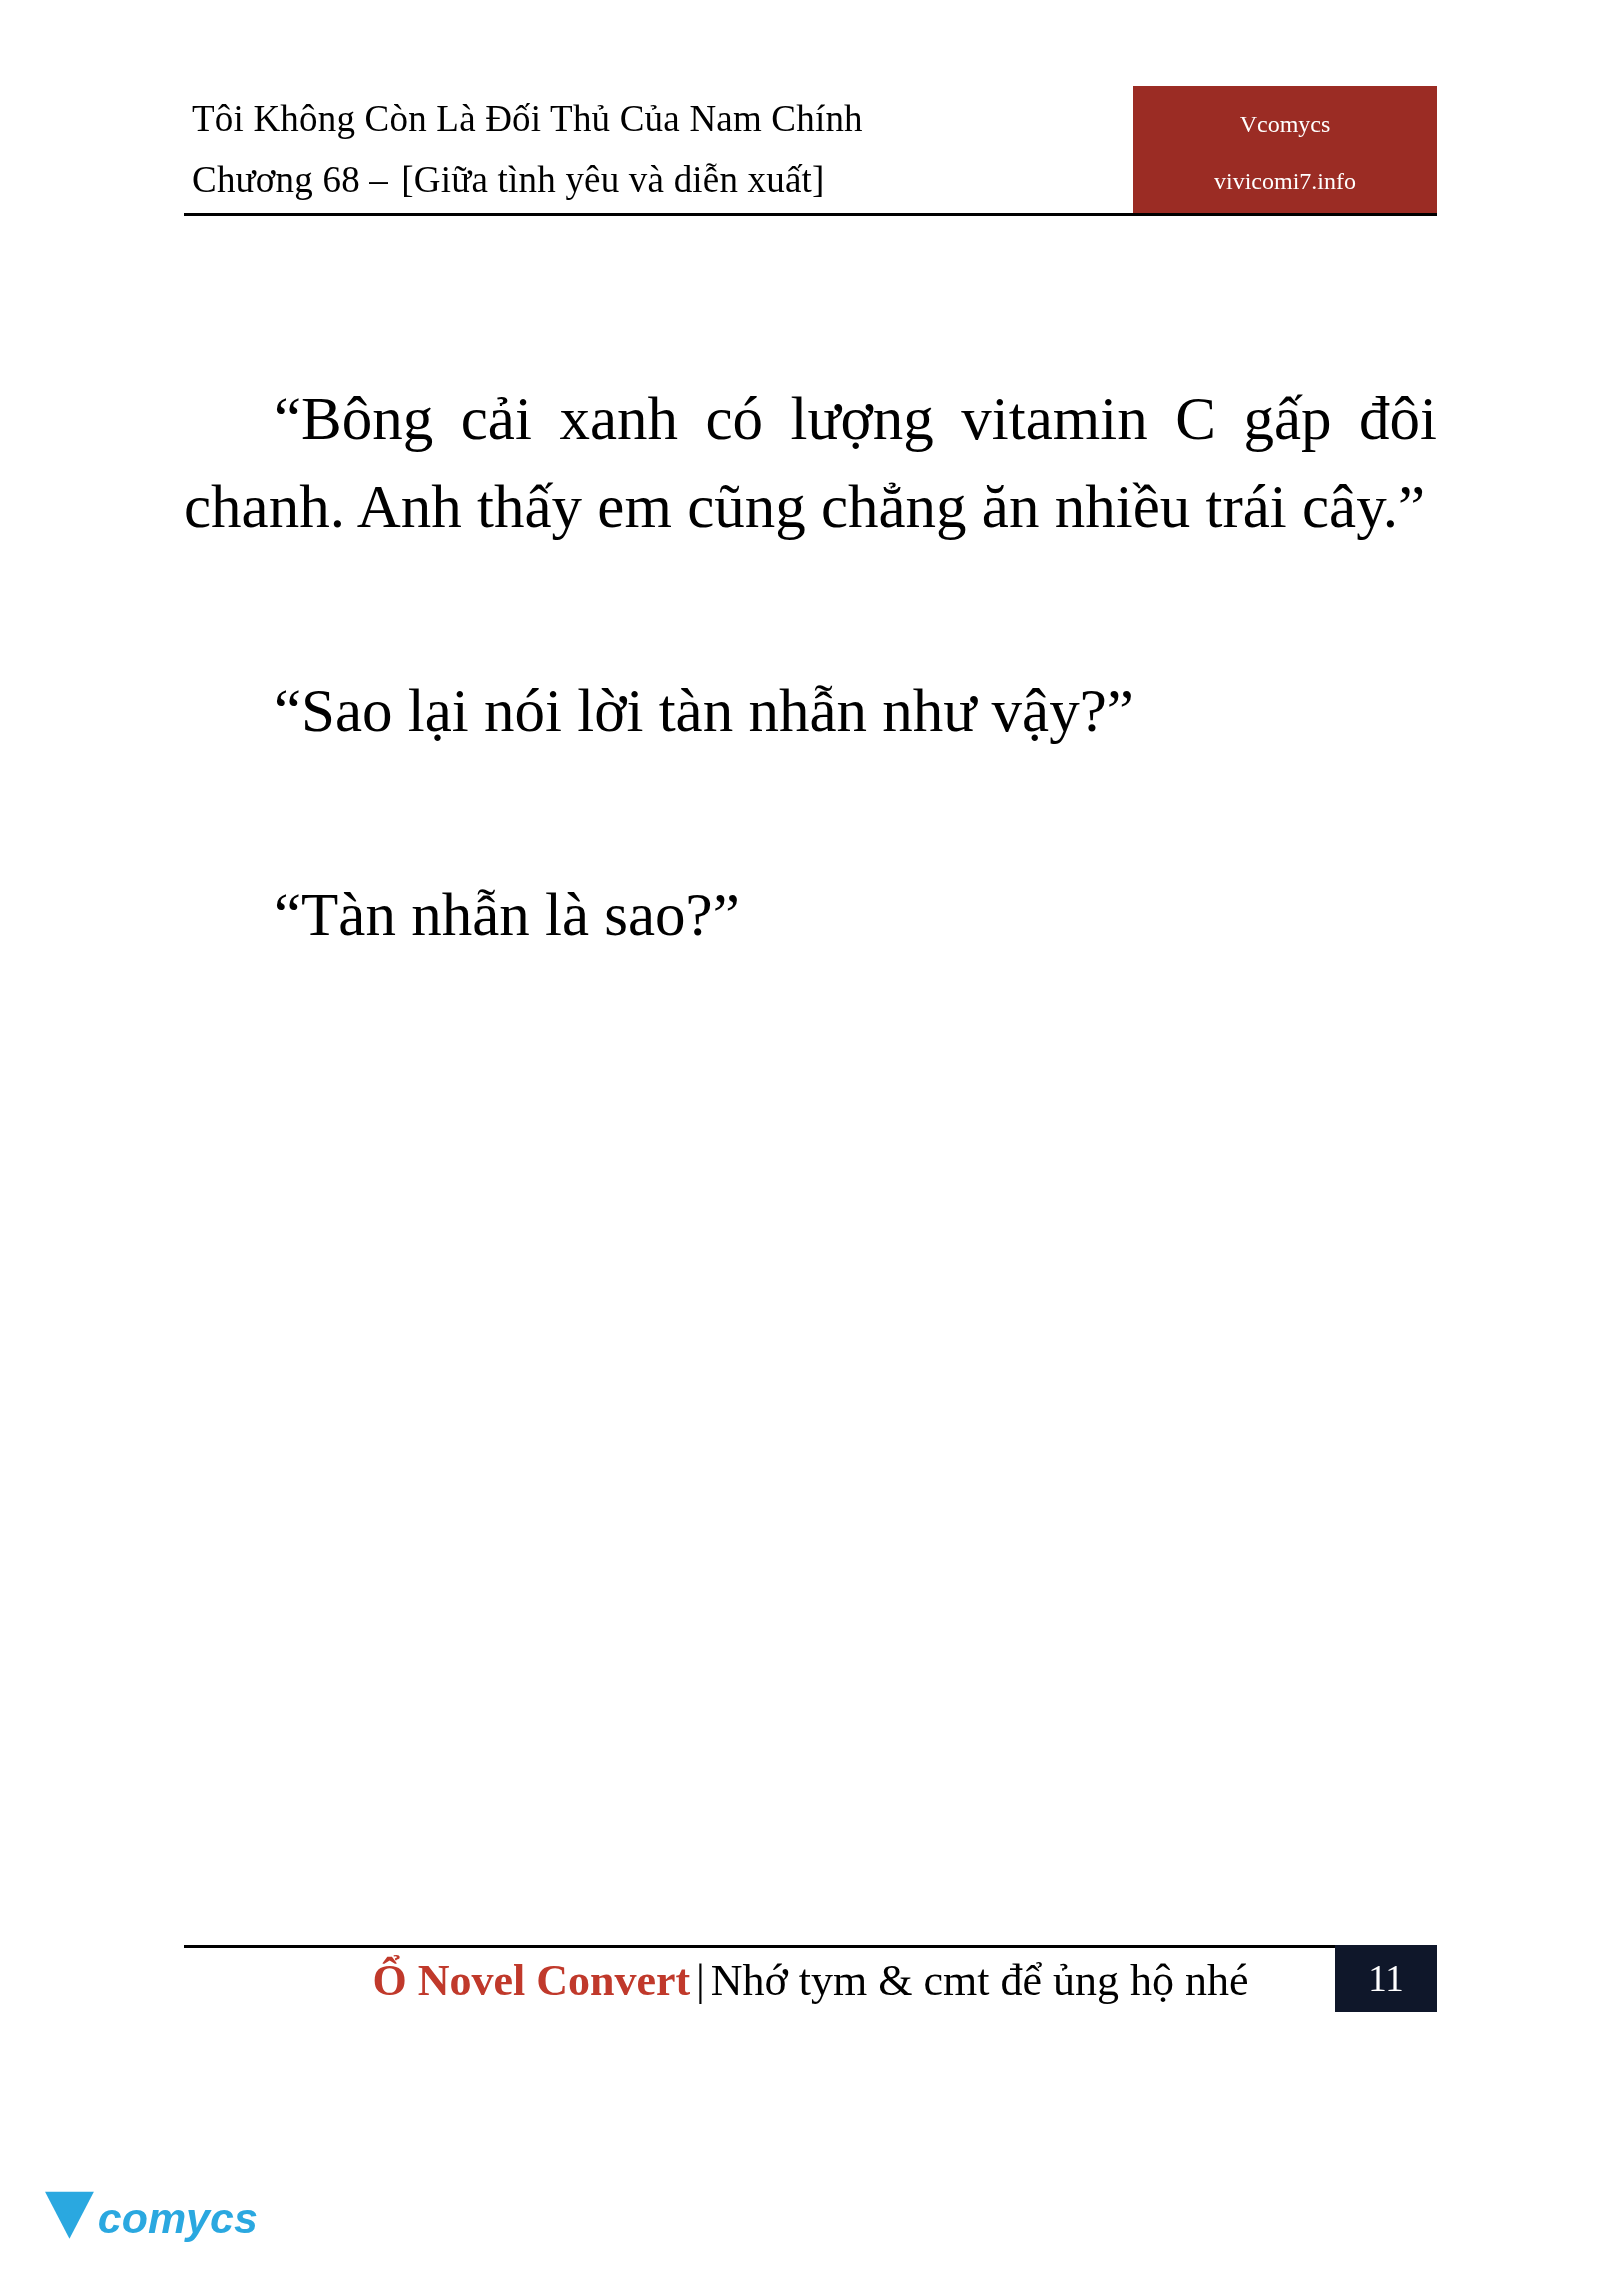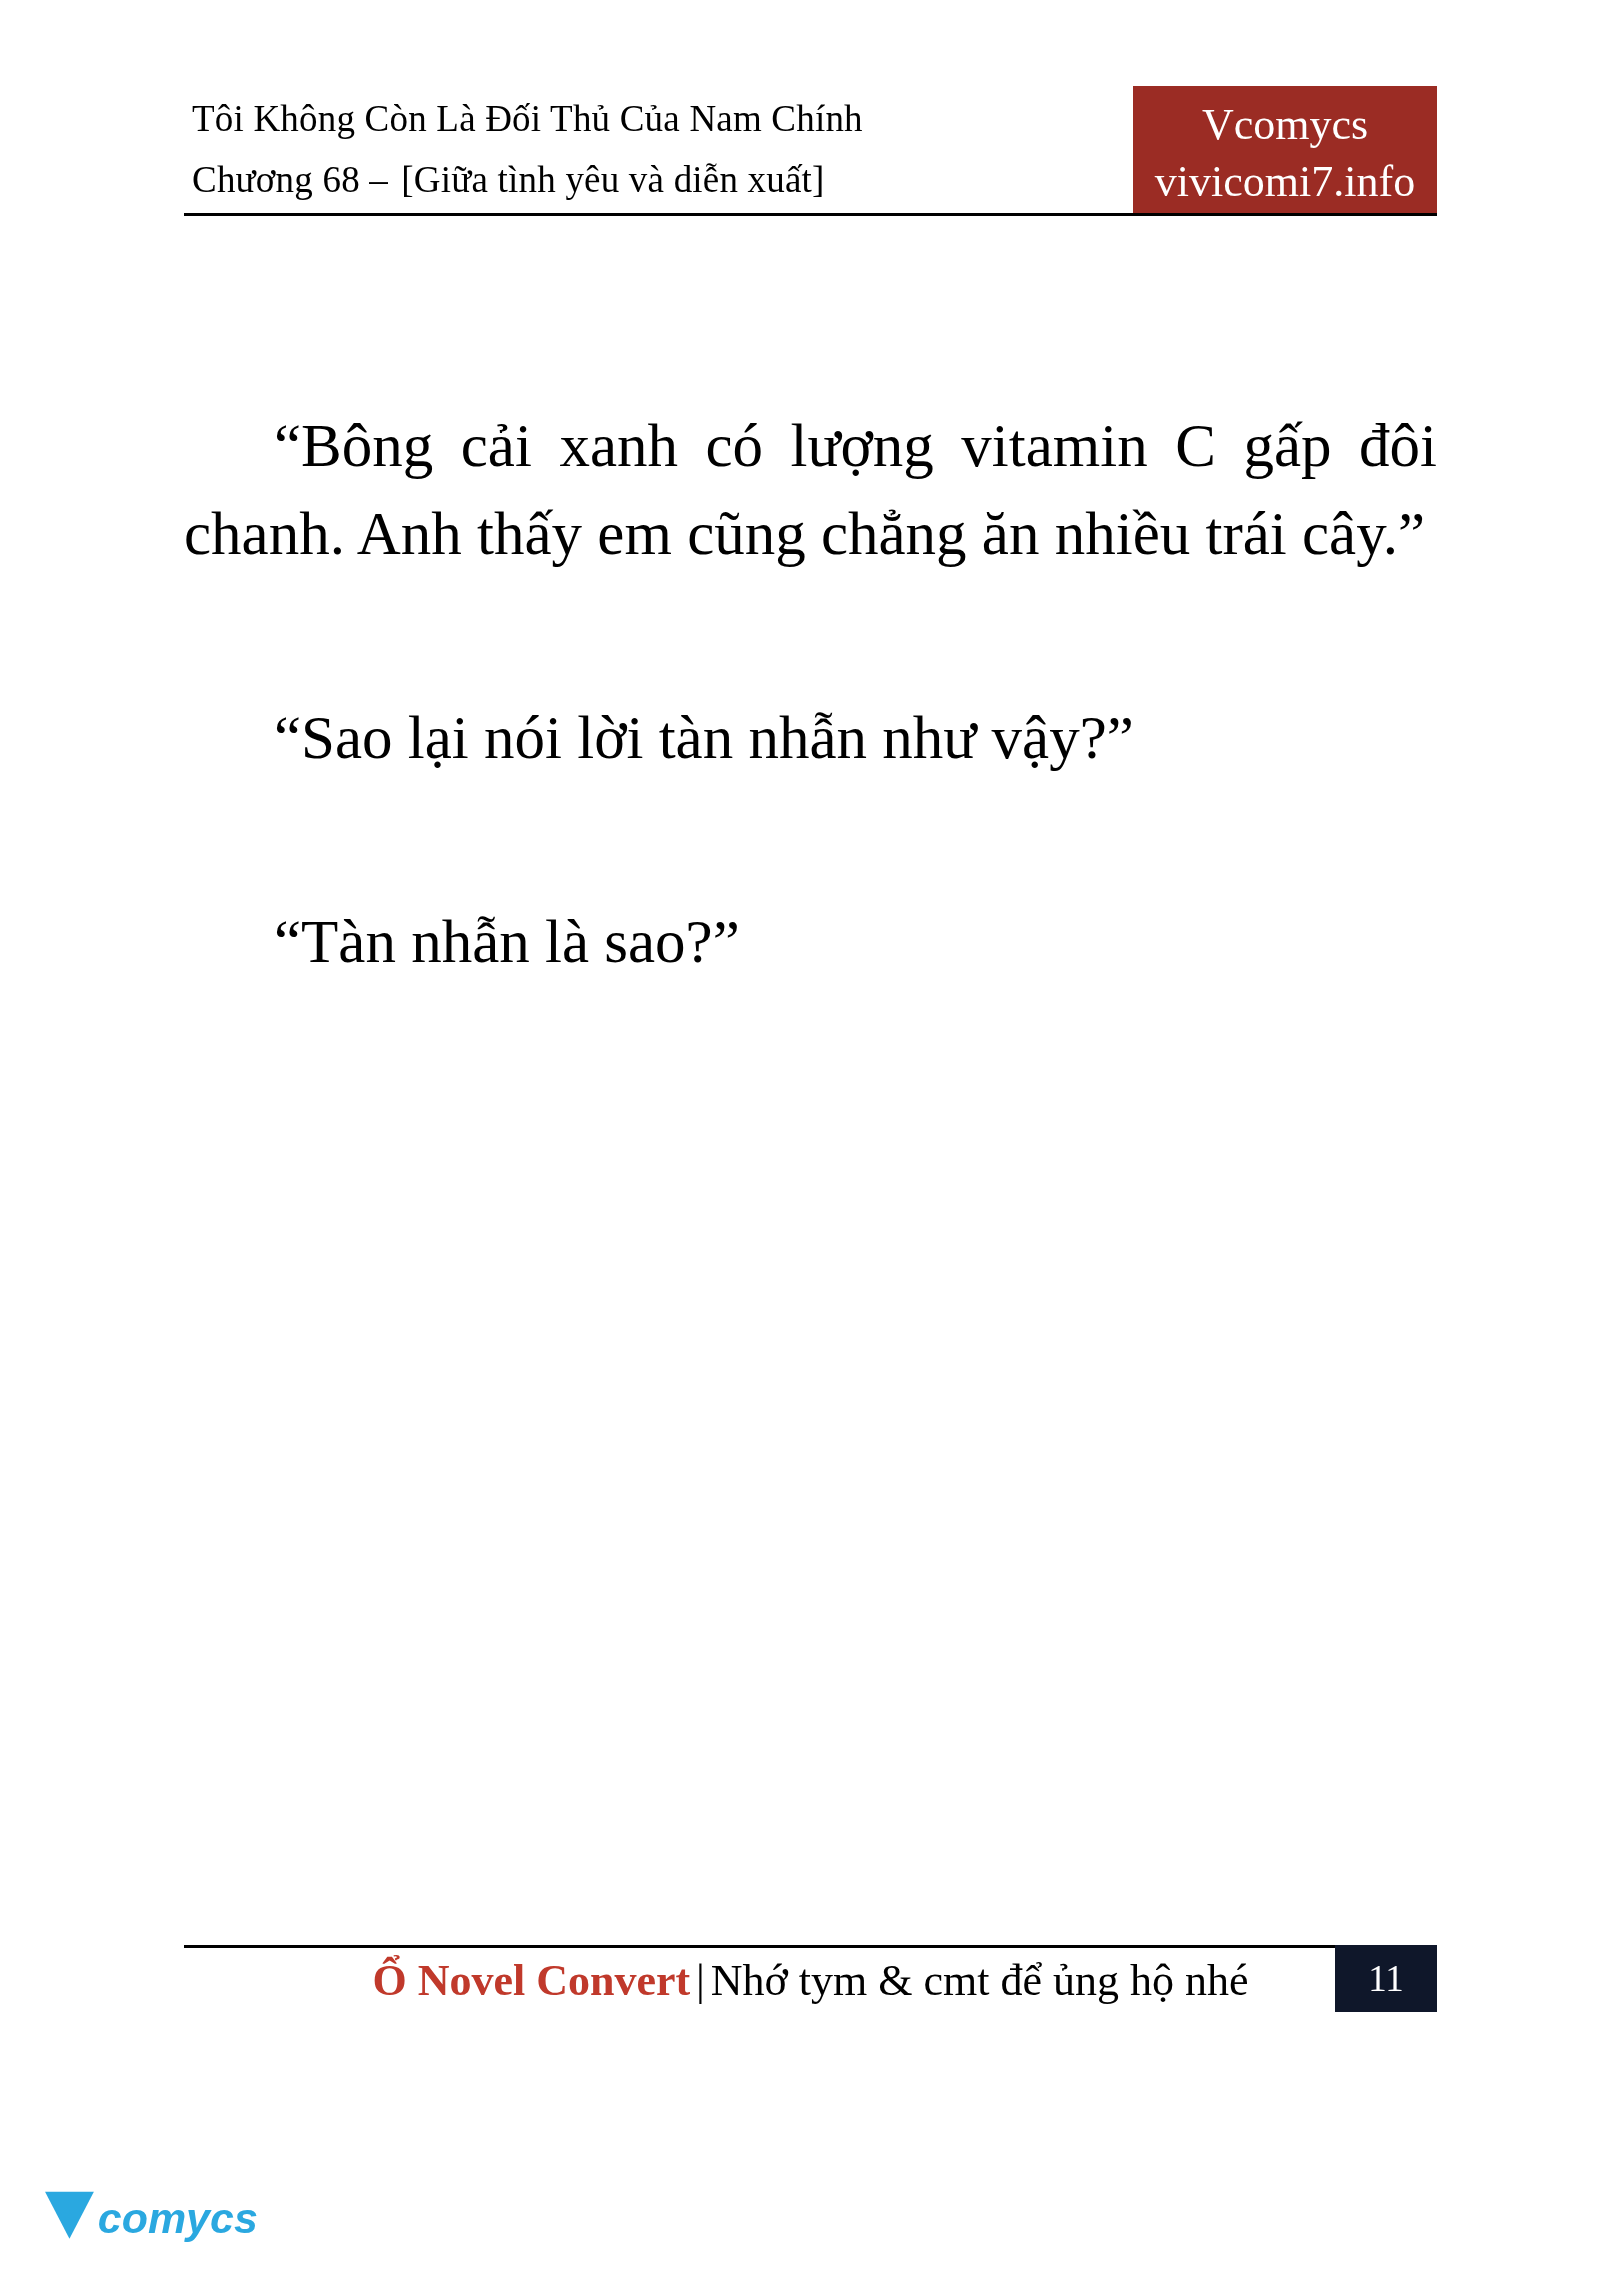--- a/index.html
+++ b/index.html
@@ -48,33 +48,33 @@
 
   .header-badge {
     position: absolute;
     right: 0;
     top: -2px;
     width: 304px;
     height: 130px;
     background: #9b2c24;
     color: #ffffff;
     text-align: center;
-    font-size: 44px;
+    font-size: 24px;
     line-height: 57px;
     padding-top: 9.8px;
     box-sizing: border-box;
   }
   .header-badge .site1 { display: block; }
   .header-badge .site2 { display: block; }
 
   
   .content {
     position: absolute;
     left: 184px;
-    top: 402px;
+    top: 375px;
     width: 1253px;
   }
   .para {
     font-size: 61px;
     line-height: 88px;
     text-align: justify;
     text-justify: inter-word;
     margin: 0 0 116px 0;
     word-spacing: 0px;
   }

